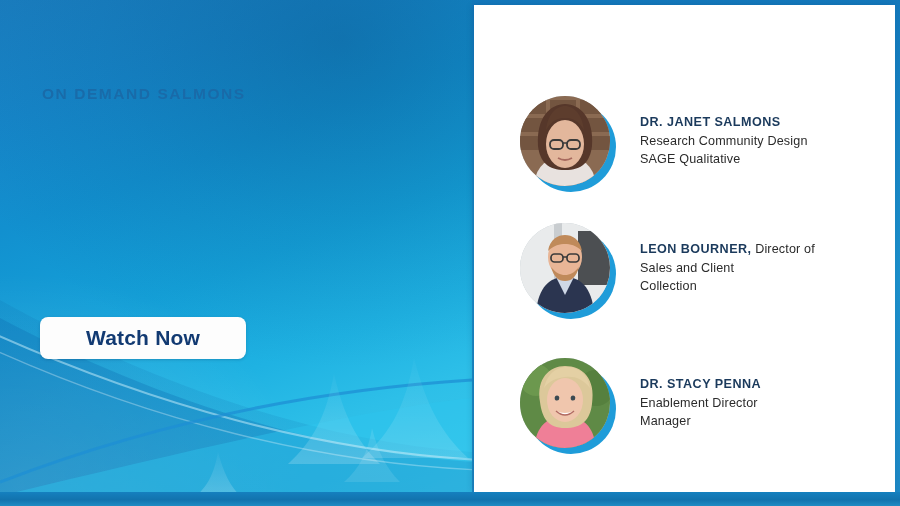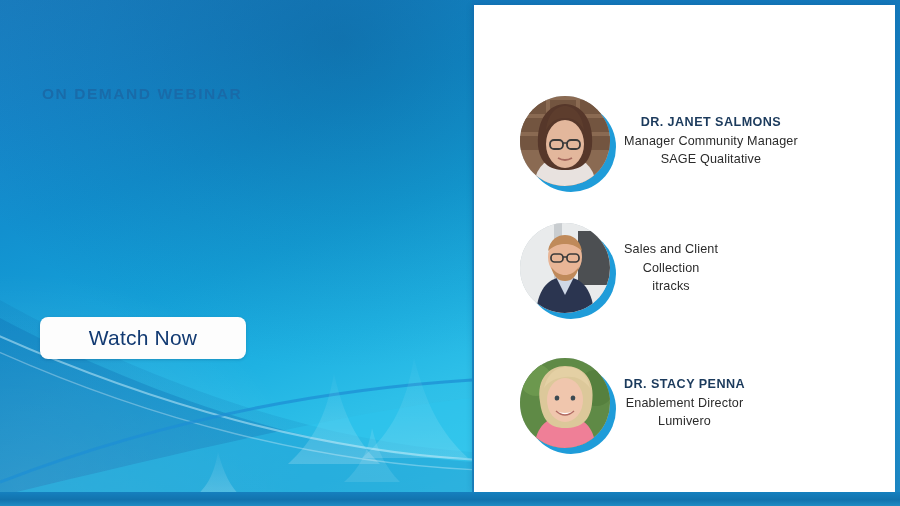--- a/index.html
+++ b/index.html
@@ -66,21 +66,21 @@
   .cta {
     position: absolute;
     left: 40px; top: 317px;
     width: 206px; height: 42px;
     border: none;
     border-radius: 8px;
     background: #fdfdfd;
     color: #123a72;
     font-family: "Liberation Sans", sans-serif;
     font-size: 21px;
-    font-weight: 400;
+    font-weight: 700;
     letter-spacing: 0.2px;
     cursor: pointer;
     box-shadow: 0 1px 3px rgba(0,40,80,0.22);
   }
 
   
   .right-frame {
     position: absolute;
     left: 472px; top: 0;
     width: 428px; height: 506px;
@@ -121,23 +121,22 @@
     position: absolute;
     left: 0; top: 0;
     width: 90px; height: 90px;
     border-radius: 50%;
     overflow: hidden;
     background: #bcc6cc;
   }
   .avatar-photo svg { display: block; width: 90px; height: 90px; }
 
   .speaker-text {
-    margin-left: 8px;
+    margin-left: 24px;
     padding-top: 17px;
-    text-align: center;
   }
   .sp-name {
     font-size: 12.6px;
     font-weight: 700;
     color: #1b3a5c;
     letter-spacing: 0.45px;
     line-height: 18.5px;
   }
   .sp-role-inline {
     font-weight: 400;
@@ -185,21 +184,21 @@
       <path d="M-10,348 C150,420 320,464 482,470" stroke="#ffffff" stroke-opacity="0.30" stroke-width="1.4" fill="none"></path>
       <path d="M0,482 C120,436 280,392 472,380" stroke="#1d8fd4" stroke-opacity="0.75" stroke-width="3" fill="none"></path>
 
       <path d="M334,374 C344,416 356,440 380,464 L288,464 C314,440 326,416 334,374 Z" fill="url(#spire)" opacity="0.70"></path>
       <path d="M414,358 C426,404 440,432 468,458 L362,458 C392,432 406,404 414,358 Z" fill="url(#spire)" opacity="0.55"></path>
       <path d="M218,452 C224,474 230,486 242,498 L194,498 C208,486 214,474 218,452 Z" fill="url(#spire)" opacity="0.80"></path>
       <path d="M372,428 C378,452 386,468 400,482 L344,482 C360,468 368,452 372,428 Z" fill="#ffffff" opacity="0.10"></path>
       <rect x="80" y="330" width="11" height="11" transform="rotate(45 85.5 335.5)" fill="#ffffff" opacity="0.35"></rect>
     </svg>
 
-    <div class="eyebrow">ON DEMAND WEBINAR</div>
+    <div class="eyebrow">ON DEMAND SALMONS</div>
     <button class="cta">Watch Now</button>
   </div>
 
   <div class="right-frame"></div>
   <div class="right-panel">
 
     <div class="speaker" style="left:46px; top:91px;">
       <div class="avatar-wrap">
         <div class="avatar-ring"></div>
         <div class="avatar-photo">
@@ -220,21 +219,21 @@
             <path d="M26 34 C28 16 38 10 45 10 C52 10 62 16 64 34 C58 24 52 22 45 22 C38 22 32 24 26 34 Z" fill="#5d3d2d"></path>
             <rect x="30" y="44" width="13" height="9" rx="4" fill="none" stroke="#3a3a3a" stroke-width="1.8"></rect>
             <rect x="47" y="44" width="13" height="9" rx="4" fill="none" stroke="#3a3a3a" stroke-width="1.8"></rect>
             <line x1="43" y1="47" x2="47" y2="47" stroke="#3a3a3a" stroke-width="1.6"></line>
             <path d="M38 62 Q45 66 52 62" stroke="#a86a5e" stroke-width="1.8" fill="none"></path>
           </svg>
         </div>
       </div>
       <div class="speaker-text">
         <div class="sp-name"><span>DR. JANET SALMONS</span><span class="sp-role-inline"></span></div>
-        <div class="sp-line">Manager Community Manager</div>
+        <div class="sp-line">Research Community Design</div>
         <div class="sp-line">SAGE Qualitative</div>
       </div>
     </div>
 
     <div class="speaker" style="left:46px; top:218px;">
       <div class="avatar-wrap">
         <div class="avatar-ring"></div>
         <div class="avatar-photo">
           <svg viewBox="0 0 90 90">
             <rect width="90" height="90" fill="#e9ebec"></rect>
@@ -245,23 +244,23 @@
             <ellipse cx="45" cy="34" rx="17" ry="20" fill="#e8b596"></ellipse>
             <path d="M28 28 C30 16 38 12 45 12 C52 12 60 16 62 28 C56 22 50 21 45 21 C40 21 34 22 28 28 Z" fill="#c08a5a"></path>
             <path d="M31 44 C34 54 38 58 45 58 C52 58 56 54 59 44 C54 50 50 52 45 52 C40 52 36 50 31 44 Z" fill="#c08a5a"></path>
             <rect x="31" y="31" width="12" height="8" rx="3.5" fill="none" stroke="#3a3a3a" stroke-width="1.7"></rect>
             <rect x="47" y="31" width="12" height="8" rx="3.5" fill="none" stroke="#3a3a3a" stroke-width="1.7"></rect>
             <line x1="43" y1="34" x2="47" y2="34" stroke="#3a3a3a" stroke-width="1.5"></line>
           </svg>
         </div>
       </div>
       <div class="speaker-text">
+        <div class="sp-name"><span>LEON BOURNER,</span><span class="sp-role-inline"> Director of</span></div>
         <div class="sp-line">Sales and Client</div>
         <div class="sp-line">Collection</div>
-        <div class="sp-line">itracks</div>
       </div>
     </div>
 
     <div class="speaker" style="left:46px; top:353px;">
       <div class="avatar-wrap">
         <div class="avatar-ring"></div>
         <div class="avatar-photo">
           <svg viewBox="0 0 90 90">
             <rect width="90" height="90" fill="#5f8a46"></rect>
             <circle cx="16" cy="22" r="16" fill="#6f9b50" opacity="0.8"></circle>
@@ -273,19 +272,19 @@
             <ellipse cx="37" cy="40" rx="2.3" ry="2.6" fill="#3b4a52"></ellipse>
             <ellipse cx="53" cy="40" rx="2.3" ry="2.6" fill="#3b4a52"></ellipse>
             <path d="M36 53 Q45 60 54 53 Q45 57 36 53 Z" fill="#ffffff"></path>
             <path d="M36 53 Q45 61 54 53" stroke="#b06a62" stroke-width="1.5" fill="none"></path>
           </svg>
         </div>
       </div>
       <div class="speaker-text">
         <div class="sp-name"><span>DR. STACY PENNA</span><span class="sp-role-inline"></span></div>
         <div class="sp-line">Enablement Director</div>
-        <div class="sp-line">Lumivero</div>
+        <div class="sp-line">Manager</div>
       </div>
     </div>
   </div>
 
   <div class="bottom-strip"></div>
 </div>
 
 </body></html>

